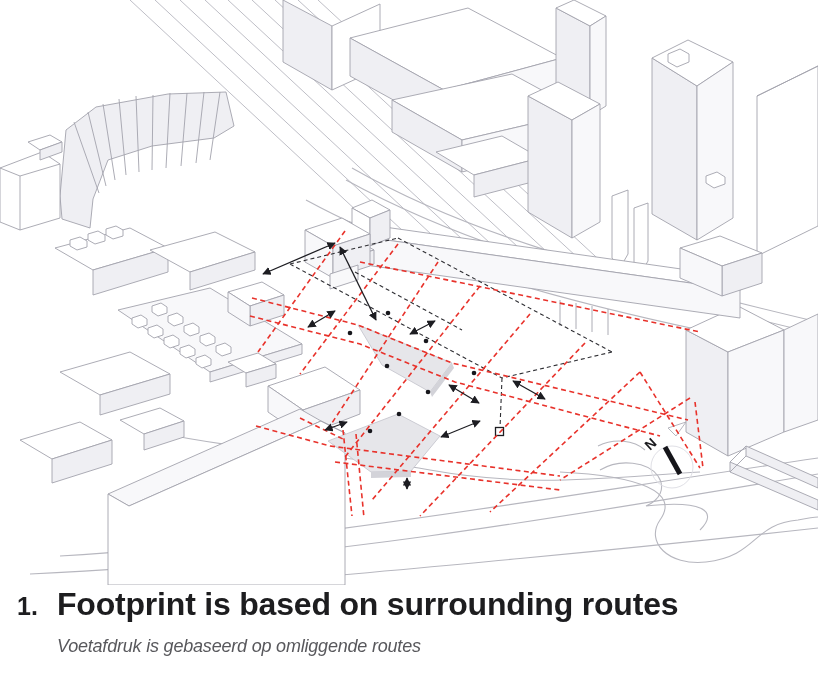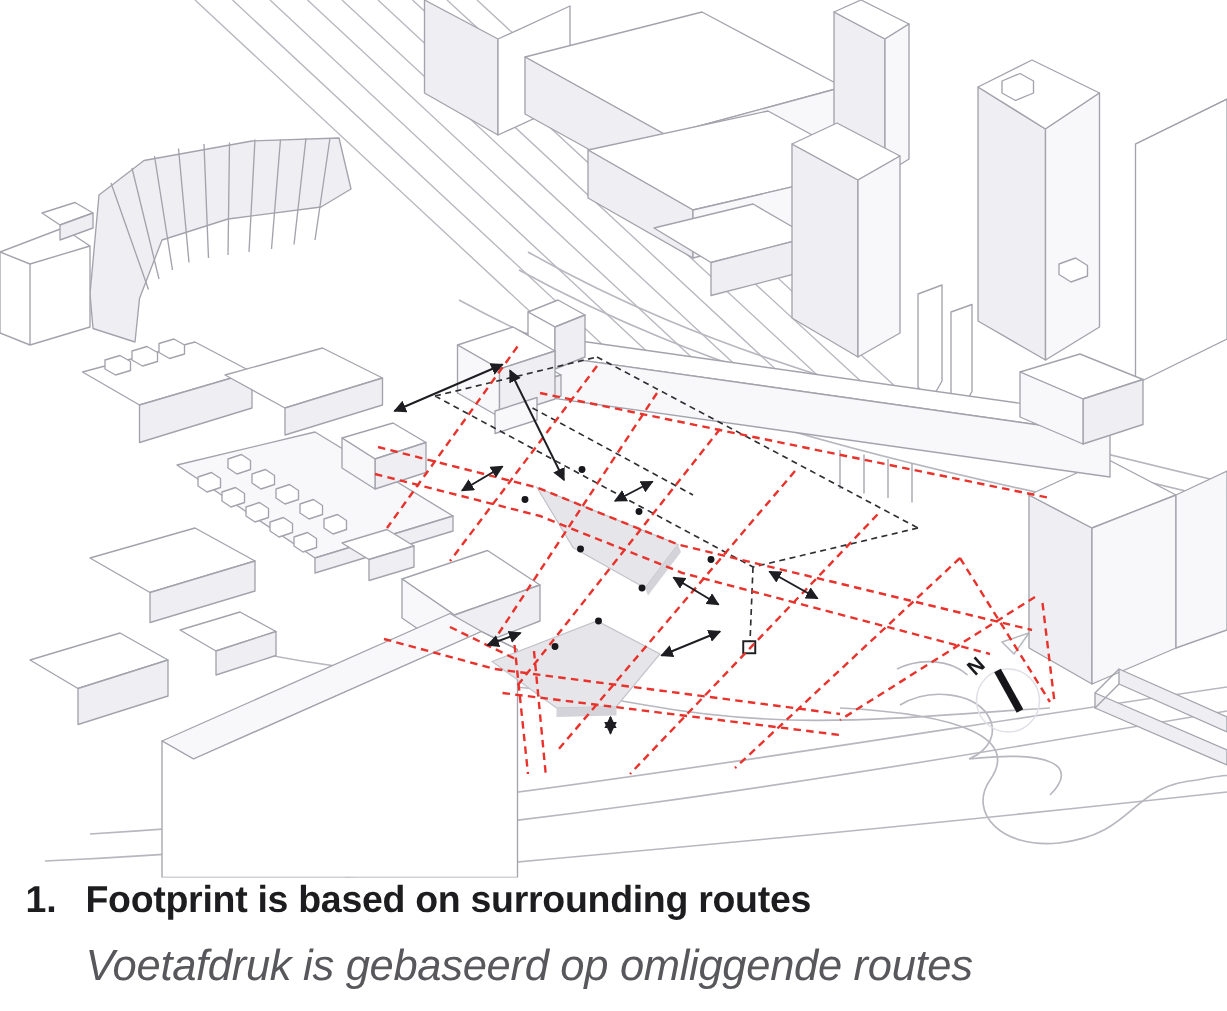--- a/index.html
+++ b/index.html
@@ -21,22 +21,22 @@
   .dim{stroke:#1d1d22;stroke-width:1.3;fill:none;}
   .dot{fill:#17171c;}
   .sq{fill:#ffffff;stroke:#1d1d22;stroke-width:1.3;}
   .north-line{stroke:#15151a;stroke-width:5;}
   .north-circle{stroke:#e0e0e6;stroke-width:1;fill:none;}
   .north-n{font:600 14px "Liberation Sans",sans-serif;fill:#1a1a1e;}
   
   .caption{position:absolute;left:17px;top:586px;width:784px;}
   .cap-row1{display:flex;align-items:baseline;}
   .cap-num{width:40px;font-size:25px;font-weight:700;color:var(--ink);}
-  .cap-title{font-size:25px;font-weight:700;color:var(--ink);letter-spacing:-.2px;}
-  .cap-sub{margin-left:40px;margin-top:13px;font-size:29px;font-style:italic;
+  .cap-title{font-size:32px;font-weight:700;color:var(--ink);letter-spacing:-.2px;}
+  .cap-sub{margin-left:40px;margin-top:13px;font-size:18px;font-style:italic;
            color:var(--subtitle-gray);letter-spacing:-.2px;}
 </style>
 </head>
 <body>
 
 <div class="stage">
 
   <svg width="818" height="585" viewBox="0 0 818 585">
 
     <defs>

